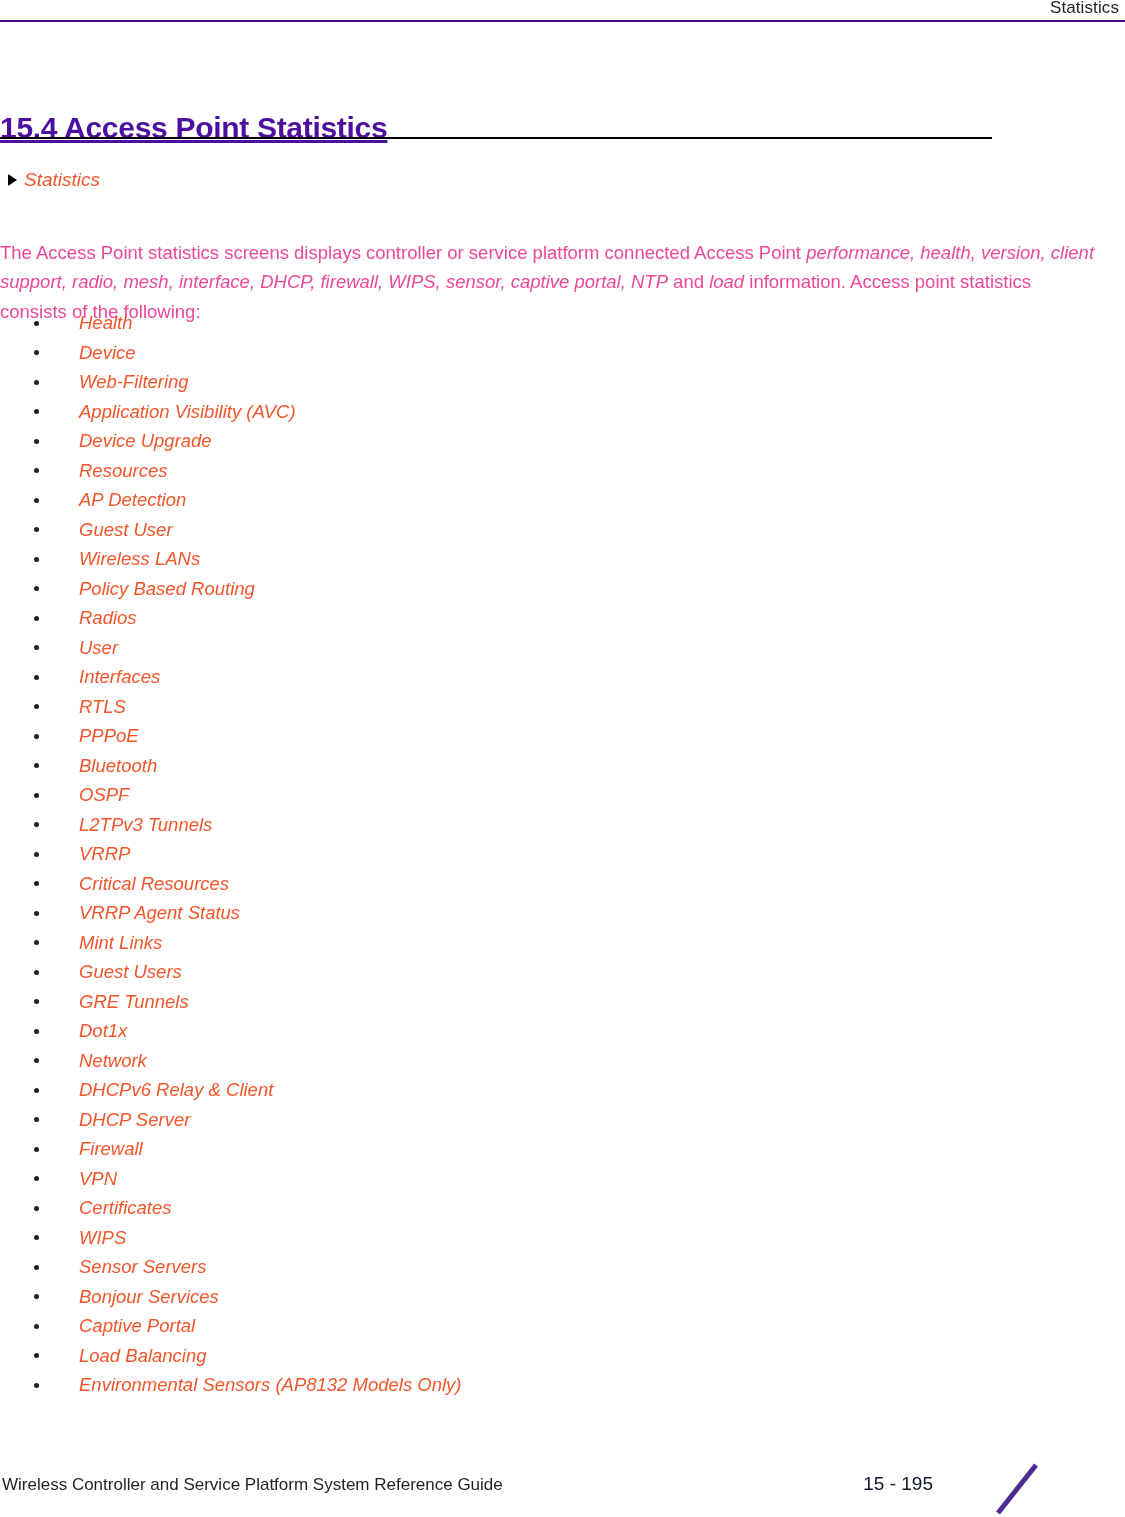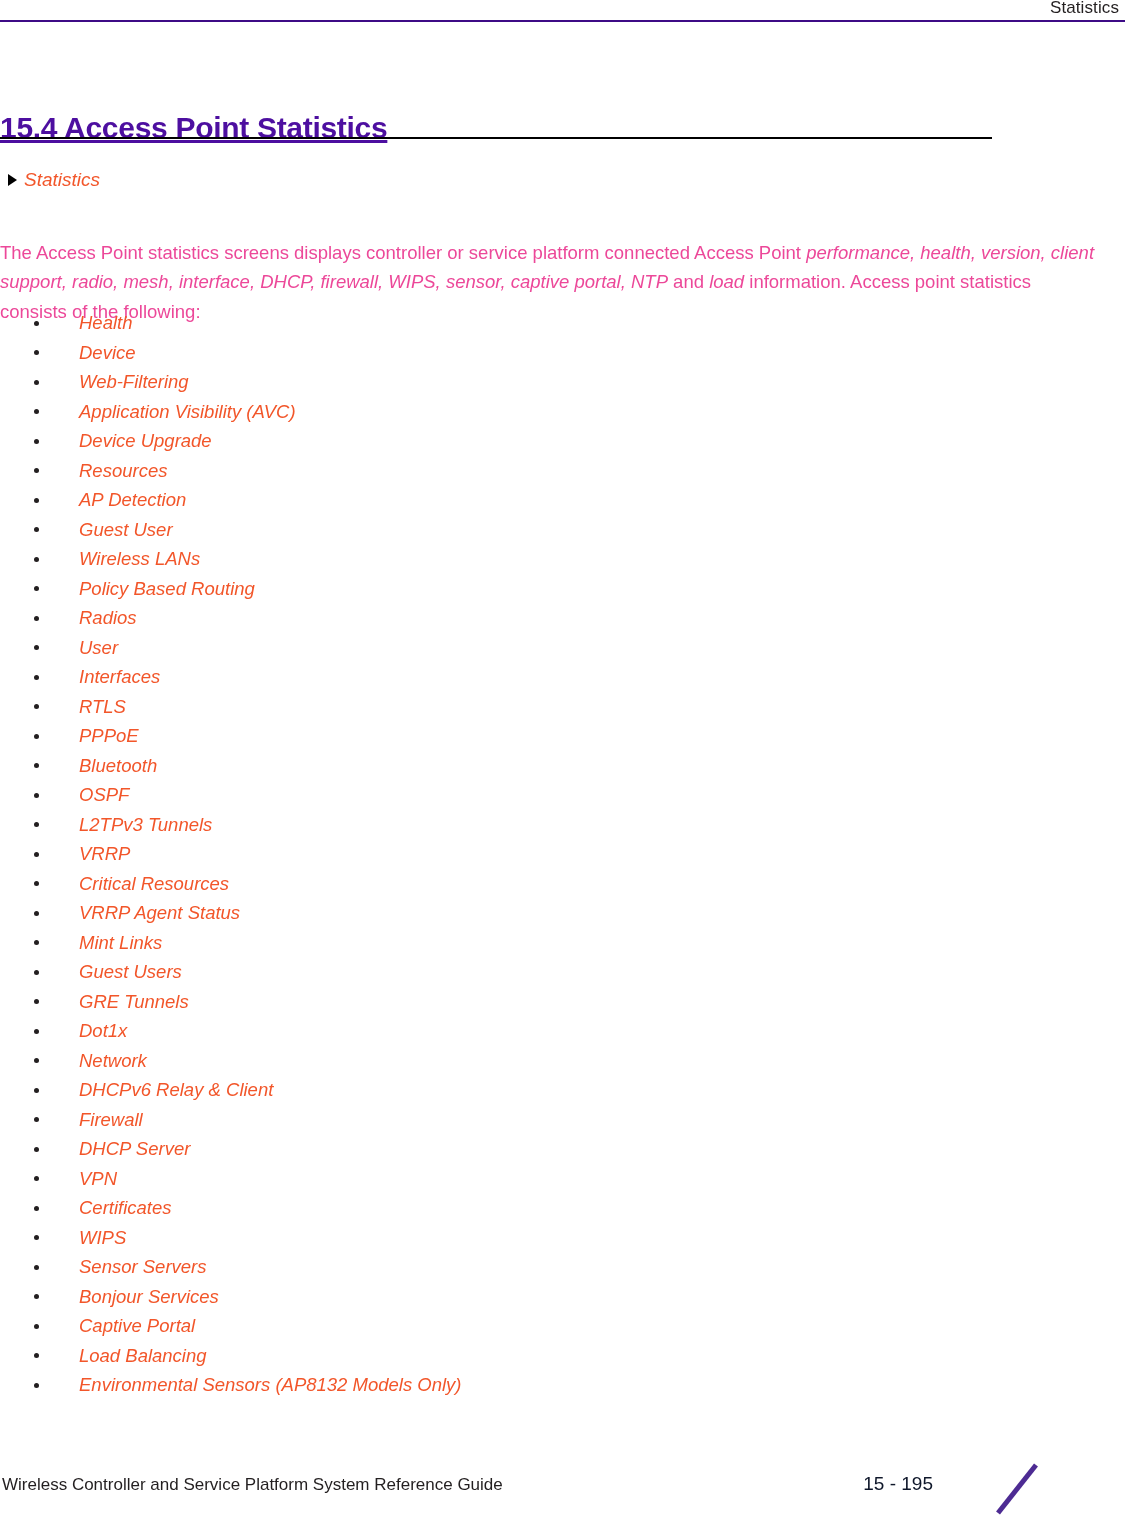--- a/index.html
+++ b/index.html
@@ -206,22 +206,22 @@
     <li><span class="dot"></span><span class="item-label">L2TPv3 Tunnels</span></li>
     <li><span class="dot"></span><span class="item-label">VRRP</span></li>
     <li><span class="dot"></span><span class="item-label">Critical Resources</span></li>
     <li><span class="dot"></span><span class="item-label">VRRP Agent Status</span></li>
     <li><span class="dot"></span><span class="item-label">Mint Links</span></li>
     <li><span class="dot"></span><span class="item-label">Guest Users</span></li>
     <li><span class="dot"></span><span class="item-label">GRE Tunnels</span></li>
     <li><span class="dot"></span><span class="item-label">Dot1x</span></li>
     <li><span class="dot"></span><span class="item-label">Network</span></li>
     <li><span class="dot"></span><span class="item-label">DHCPv6 Relay &amp; Client</span></li>
+    <li><span class="dot"></span><span class="item-label">DHCP Server</span></li>
     <li><span class="dot"></span><span class="item-label">Firewall</span></li>
-    <li><span class="dot"></span><span class="item-label">DHCP Server</span></li>
     <li><span class="dot"></span><span class="item-label">VPN</span></li>
     <li><span class="dot"></span><span class="item-label">Certificates</span></li>
     <li><span class="dot"></span><span class="item-label">WIPS</span></li>
     <li><span class="dot"></span><span class="item-label">Sensor Servers</span></li>
     <li><span class="dot"></span><span class="item-label">Bonjour Services</span></li>
     <li><span class="dot"></span><span class="item-label">Captive Portal</span></li>
     <li><span class="dot"></span><span class="item-label">Load Balancing</span></li>
     <li><span class="dot"></span><span class="item-label">Environmental Sensors (AP8132 Models Only)</span></li>
   </ul>
 

